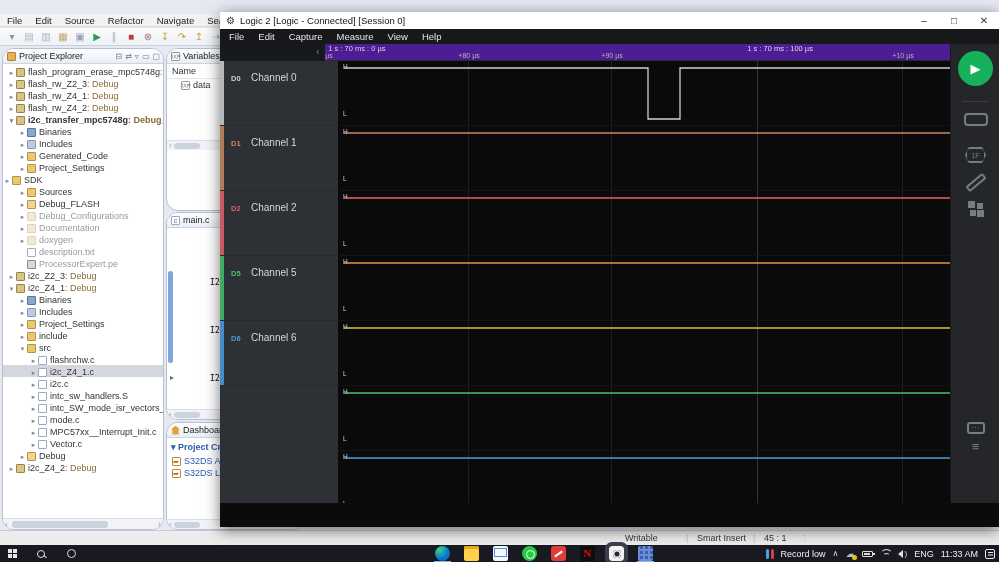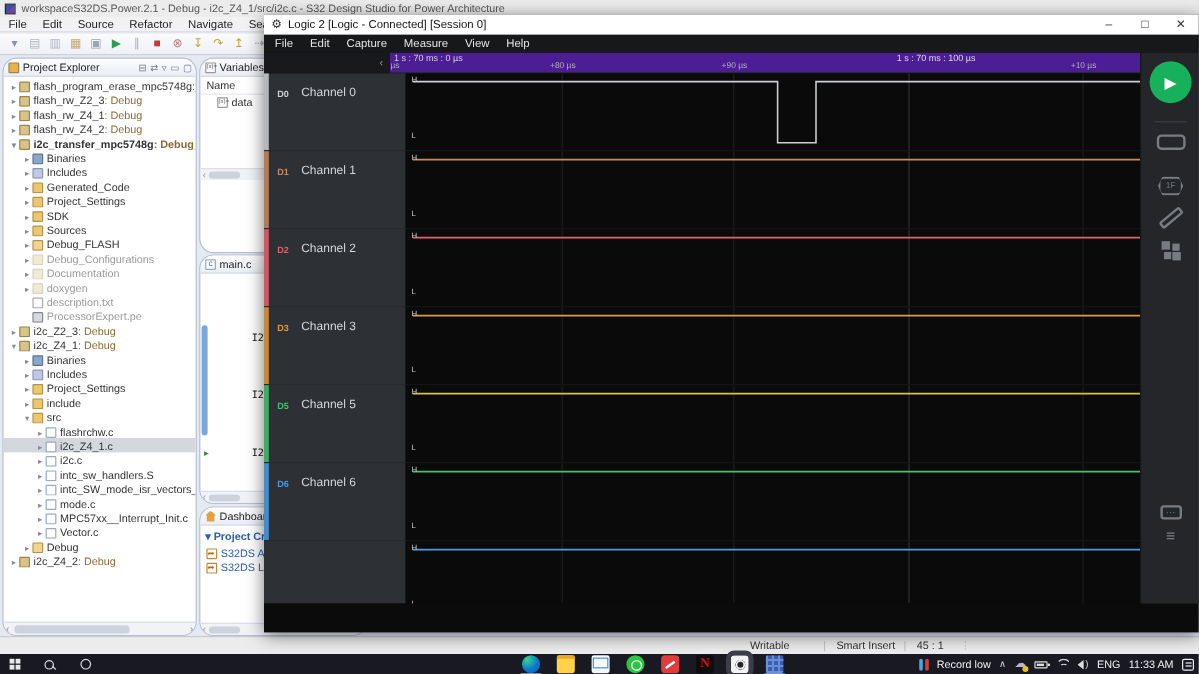--- a/index.html
+++ b/index.html
@@ -180,24 +180,20 @@
   .spk b { width:0; height:0; border-top:4px solid transparent; border-bottom:4px solid transparent; border-right:5px solid #ddd; }
   .spk span { font-size:8px; color:#ddd; }
   .notif { width:10px; height:10px; border:1.2px solid #eee; border-radius:2px 2px 2px 2px; position:relative; }
   .notif::after { content:""; position:absolute; left:1.5px; top:2.5px; width:5px; height:1.2px; background:#eee; box-shadow:0 2.5px 0 #eee; }
 </style>
 </head>
 <body>
 
 <div id="eclipse">
 
-  <div class="ec-titlebar">
-    <div class="ec-appicon"></div>
-    <div class="ec-title">workspaceS32DS.Power.2.1 - Debug - i2c_Z4_1/src/i2c.c - S32 Design Studio for Power Architecture</div>
-  </div>
 
   <div class="ec-menubar">
 
   <span>File</span>
       <span>Edit</span>
       <span>Source</span>
       <span>Refactor</span>
       <span>Navigate</span>
       <span>Search</span>
       <span>Project</span>
@@ -295,21 +291,21 @@
           <span class="suffix"></span>
         </div>
 
         <div class="trow" style="padding-left: 15px;">
           <span class="ex">▸</span>
           <span class="ticon folder"></span>
           <span>Project_Settings</span>
           <span class="suffix"></span>
         </div>
 
-        <div class="trow" style="padding-left: 15px;">
+        <div class="trow" style="">
           <span class="ex">▸</span>
           <span class="ticon folder"></span>
           <span>SDK</span>
           <span class="suffix"></span>
         </div>
 
         <div class="trow" style="padding-left: 15px;">
           <span class="ex">▸</span>
           <span class="ticon folder"></span>
           <span>Sources</span>
@@ -642,25 +638,20 @@
           <span class="did" style="color: rgb(201, 138, 99);">D1</span>
           <span class="cname">Channel 1</span>
         </div>
 
         <div class="lane-label">
           <div class="strip" style="background: rgb(232, 95, 106);"></div>
           <span class="did" style="color: rgb(232, 95, 106);">D2</span>
           <span class="cname">Channel 2</span>
         </div>
 
-        <div class="lane-label">
-          <div class="strip" style="background: rgb(224, 154, 64);"></div>
-          <span class="did" style="color: rgb(224, 154, 64);">D3</span>
-          <span class="cname">Channel 3</span>
-        </div>
 
 
         <div class="lane-label">
           <div class="strip" style="background: rgb(72, 192, 108);"></div>
           <span class="did" style="color: rgb(72, 192, 108);">D5</span>
           <span class="cname">Channel 5</span>
         </div>
 
         <div class="lane-label">
           <div class="strip" style="background: rgb(78, 156, 224);"></div>

